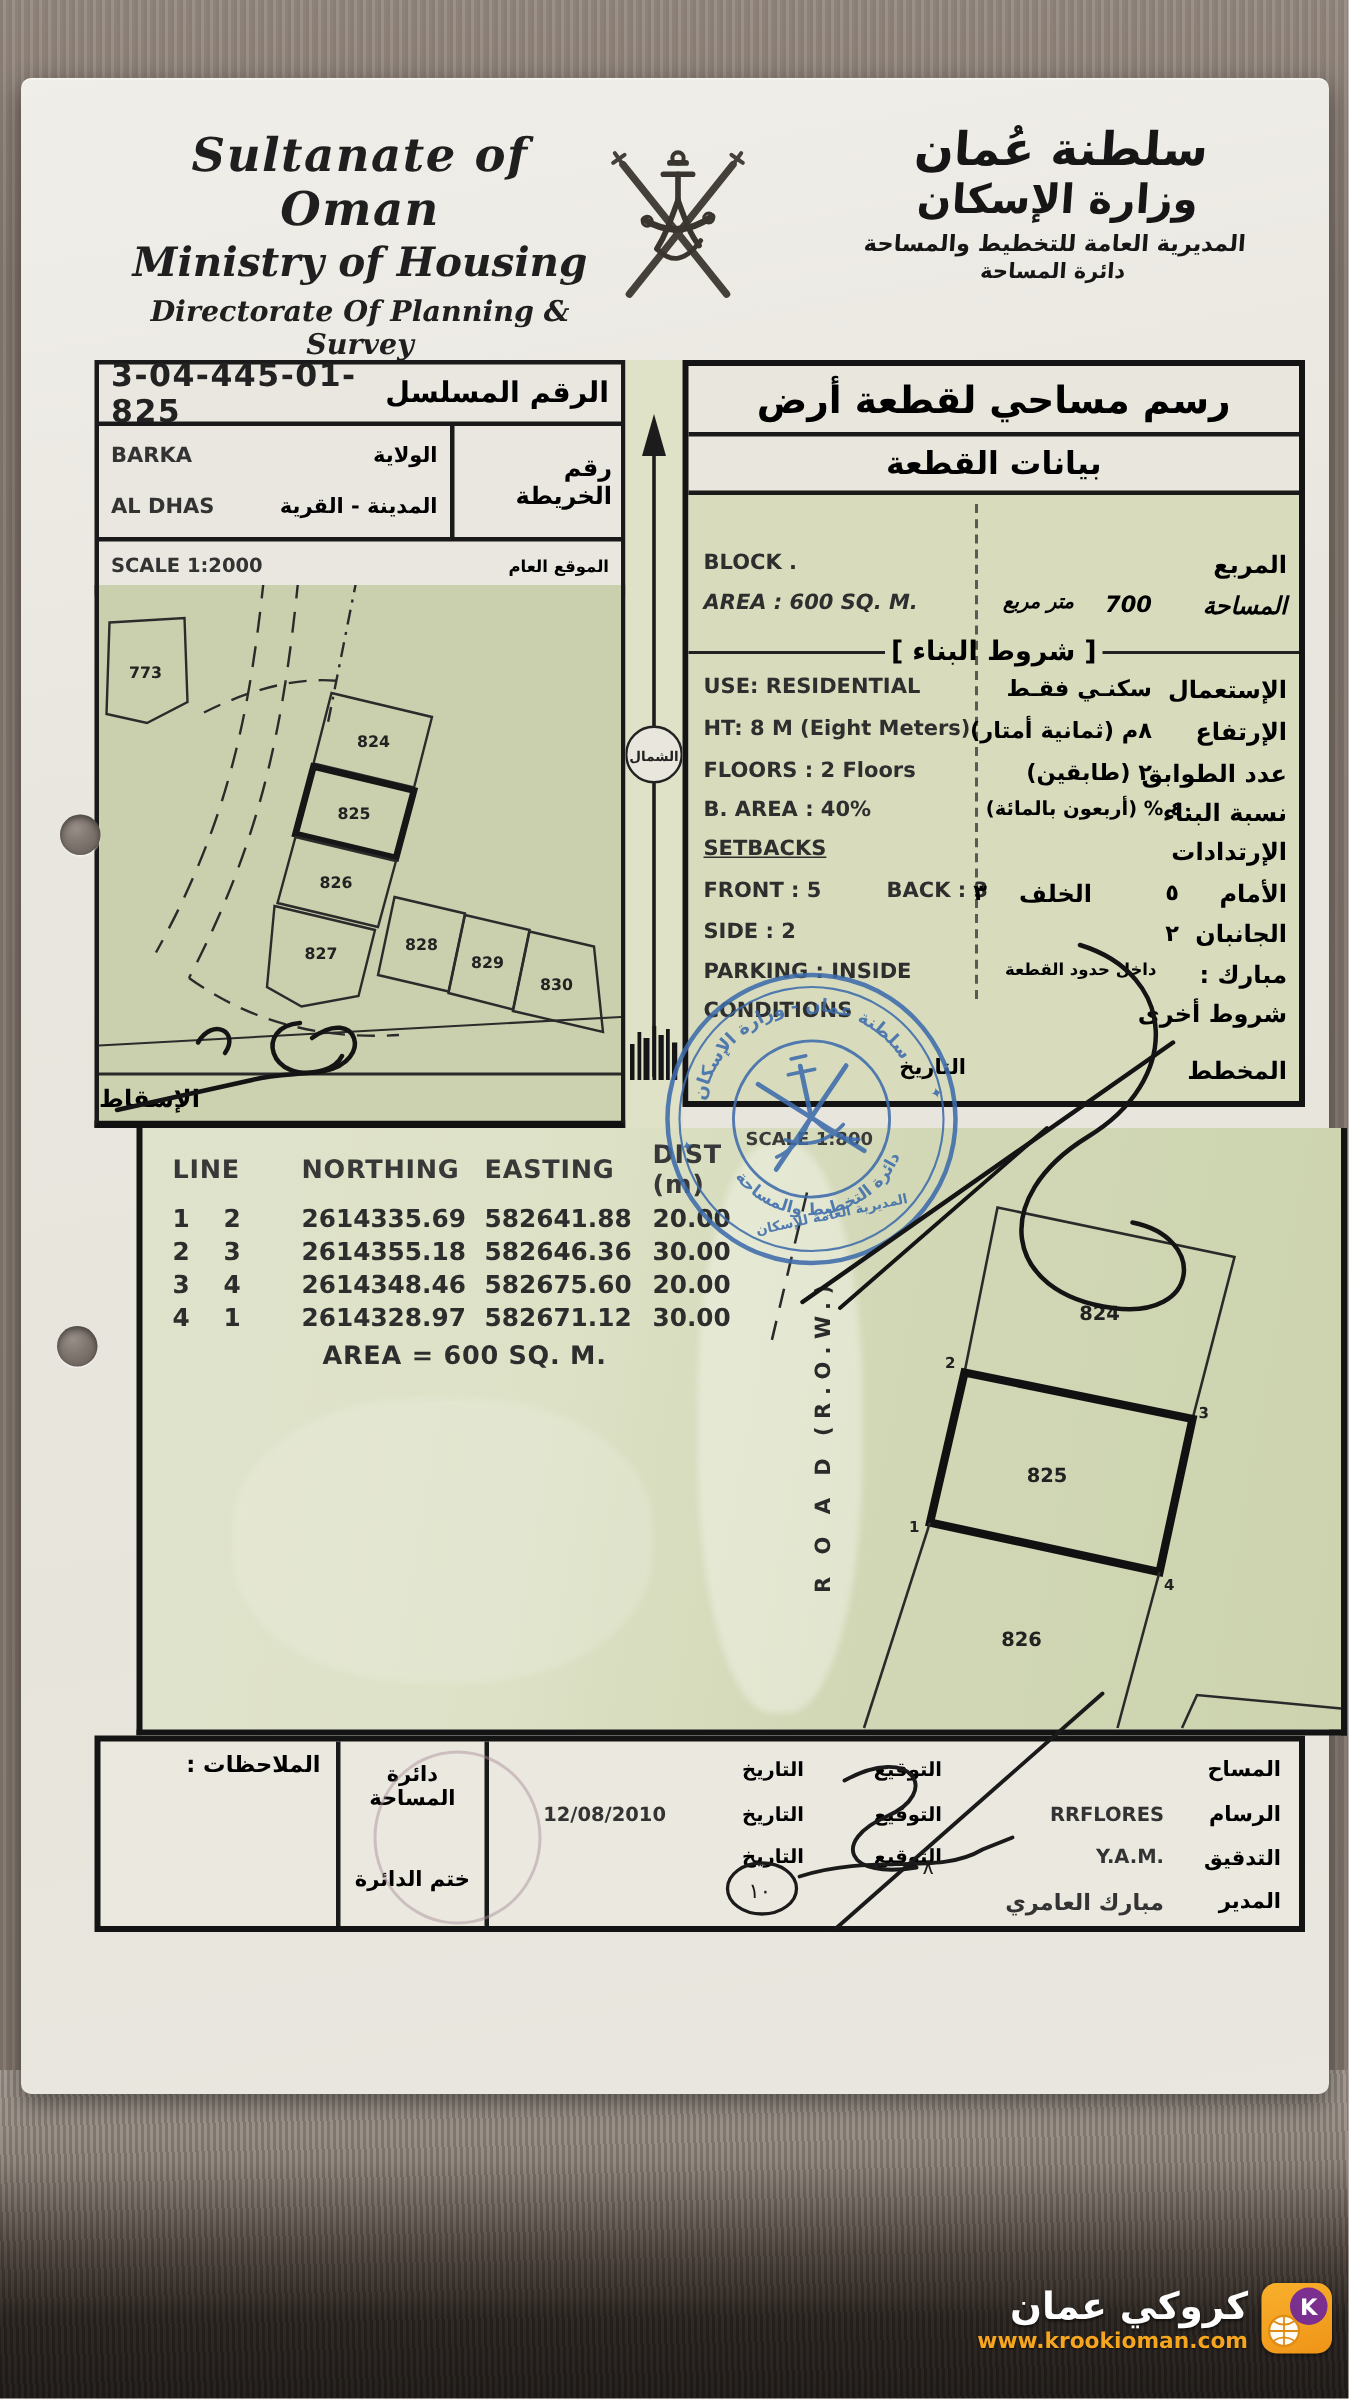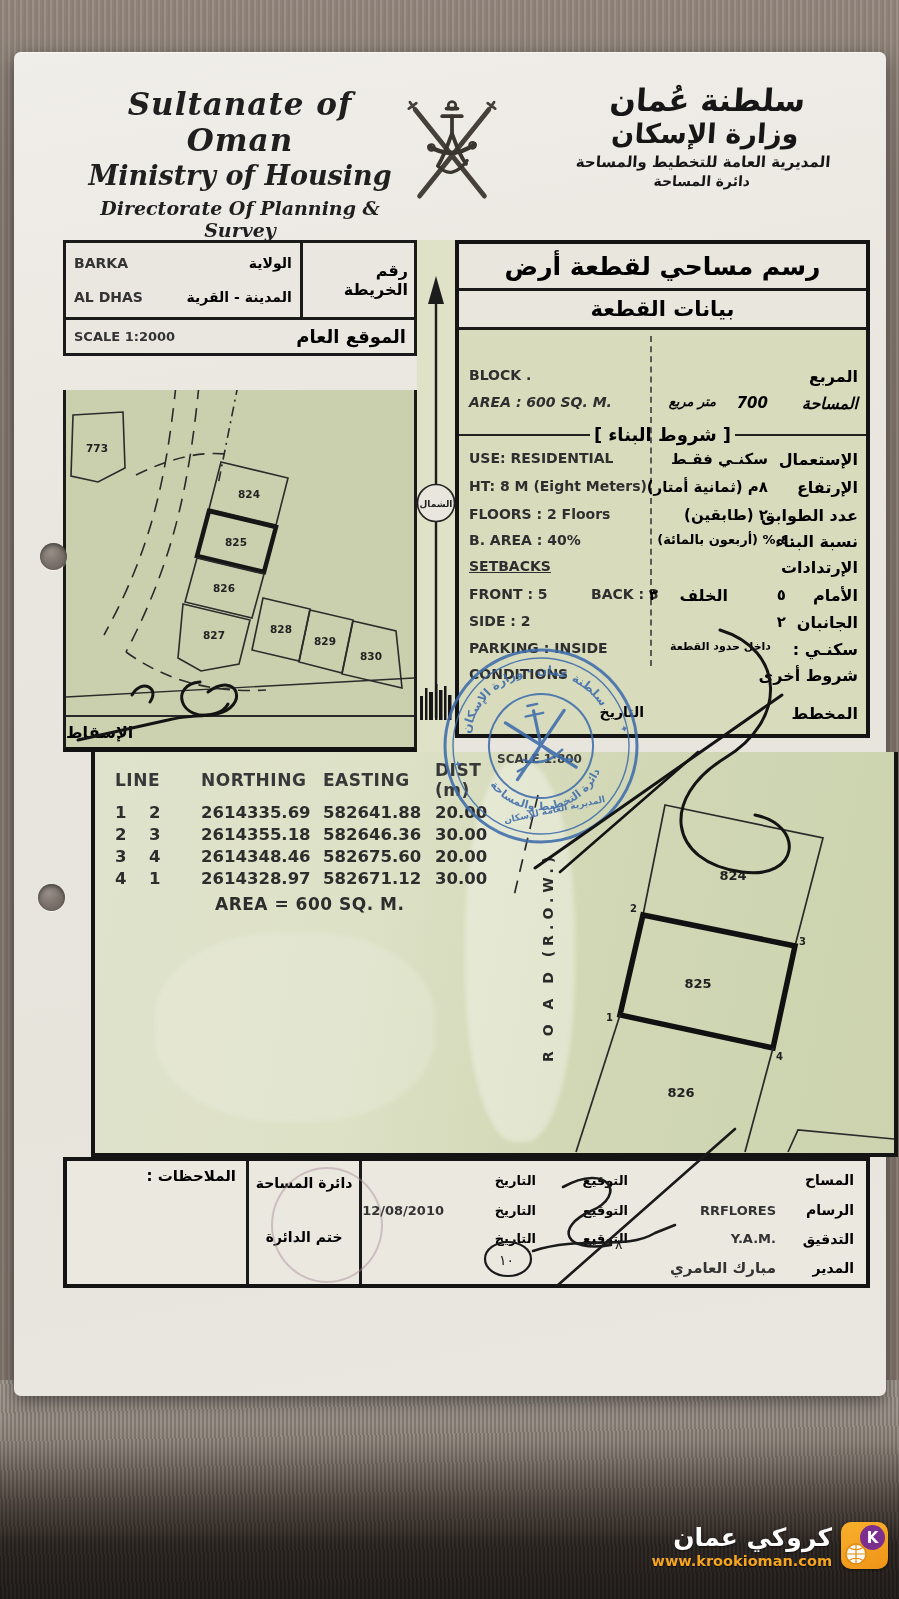--- a/index.html
+++ b/index.html
@@ -42,21 +42,21 @@
   .serialv{flex:1;padding-left:8px;font-size:21px;font-weight:600;letter-spacing:1px;color:#222;}
   .seriall{padding-right:8px;font-size:19px;font-weight:700;direction:rtl;}
   .ltable .r2{height:74px;display:flex;border-bottom:3px solid #1a1a1a;}
   .r2-left{width:247px;border-right:3px solid #1a1a1a;display:flex;flex-direction:column;justify-content:space-around;padding:3px 0;}
   .r2-sub{display:flex;align-items:center;justify-content:space-between;padding:0 8px;}
   .r2-sub .en{font-size:14px;font-weight:600;color:#333;}
   .r2-sub .ar{font-size:14px;font-weight:600;direction:rtl;}
   .r2-right{flex:1;display:flex;align-items:center;justify-content:flex-end;padding-right:6px;font-size:16px;font-weight:700;direction:rtl;margin-left:41px;}
   .ltable .r3{height:33px;display:flex;align-items:center;justify-content:space-between;padding:0 8px;}
   .r3 .en{font-size:13px;font-weight:600;color:#333;}
-  .r3 .ar{font-size:18px;font-weight:700;direction:rtl;}
+  .r3 .ar{font-size:11px;font-weight:700;direction:rtl;}
   
   .mapbox{left:63px;top:390px;width:354px;height:362px;z-index:2;border-left:3px solid #1a1a1a;border-right:3px solid #1a1a1a;border-bottom:5px solid #111;background:#cad0ad;box-sizing:border-box;}
   .maplabelstrip{position:absolute;left:0;bottom:0;width:100%;height:32px;border-top:2px solid #2a2a2a;display:flex;align-items:center;justify-content:flex-end;padding-right:10px;box-sizing:border-box;font-size:16px;font-weight:700;direction:rtl;background:#ccd2b0;}
   
   .nstrip{left:417px;top:240px;width:38px;height:512px;z-index:2;background:#dfe2c6;}
   
   .rcol{left:455px;top:240px;width:415px;z-index:2;border:4px solid #141414;box-sizing:border-box;background:#e9e7dd;}
   .rtitle{height:44px;display:flex;align-items:center;justify-content:center;border-bottom:3px solid #1a1a1a;font-size:25px;font-weight:700;direction:rtl;}
   .rsub{height:36px;display:flex;align-items:center;justify-content:center;border-bottom:3px solid #1a1a1a;font-size:21px;font-weight:700;direction:rtl;}
   .rdata{position:relative;height:404px;background:#d8dcbd;}
@@ -91,21 +91,21 @@
   .fdept .d1{margin-top:14px;font-size:14px;font-weight:700;}
   .fdept .d2{margin-top:38px;font-size:14px;font-weight:700;}
   .fstamp{position:absolute;left:22px;top:6px;width:108px;height:112px;border:2px solid rgba(168,140,152,.45);border-radius:50%;}
   .fmain{flex:1;position:relative;direction:rtl;padding-top:4px;}
   .frow{display:flex;align-items:center;height:30px;padding-right:12px;}
   .frow .role{width:78px;font-size:14px;font-weight:700;}
   .frow .name{width:148px;font-size:13px;font-weight:600;direction:ltr;text-align:right;color:#333;}
   .frow .name.ar{direction:rtl;font-size:15px;font-weight:700;text-align:right;}
   .frow .sig{width:92px;font-size:13px;font-weight:700;}
   .frow .dlab{width:92px;font-size:13px;font-weight:700;}
-  .frow .dval{font-size:13px;font-weight:600;direction:ltr;color:#333;}
+  .frow .dval{font-size:13px;font-weight:600;direction:ltr;color:#333;padding-left:36px;}
   
   .wm{left:632px;top:1522px;width:256px;z-index:10;display:flex;align-items:center;gap:9px;}
   .wm-text{flex:1;text-align:right;}
   .wm-title{color:#fdfdfd;font-size:25px;font-weight:700;direction:rtl;text-shadow:0 1px 2px rgba(0,0,0,.6);}
   .wm-url{color:#f6a51f;font-size:14.5px;font-weight:700;text-shadow:0 1px 1px rgba(0,0,0,.7);margin-top:1px;}
   .wm-icon{width:47px;height:47px;background:linear-gradient(160deg,#f8b02c,#ef9417);border-radius:10px;position:relative;box-shadow:0 1px 3px rgba(0,0,0,.5);}
   .wm-k{position:absolute;right:3px;top:3px;width:25px;height:25px;border-radius:50%;background:#7b2f8e;color:#fff;font-size:15px;font-weight:700;display:flex;align-items:center;justify-content:center;}
   svg text{font-family:"DejaVu Sans",sans-serif;}
 </style>
 </head>
@@ -145,20 +145,24 @@
 </svg>
 
 <div class="abs hdr-ar">
   <div class="a1">سلطنة عُمان</div>
   <div class="a2">وزارة الإسكان</div>
   <div class="a3">المديرية العامة للتخطيط والمساحة</div>
   <div class="a4">دائرة المساحة</div>
 </div>
 
 <div class="abs ltable">
+  <div class="r1">
+    <span class="serialv">3-04-445-01-825</span>
+    <span class="seriall">الرقم المسلسل</span>
+  </div>
   <div class="r2">
     <div class="r2-left">
       <div class="r2-sub">
         <span class="en">BARKA</span>
         <span class="ar">الولاية</span>
       </div>
       <div class="r2-sub">
         <span class="en">AL DHAS</span>
         <span class="ar">المدينة - القرية</span>
       </div>
@@ -287,21 +291,21 @@
       <span class="val" style="right:208px;">٣</span>
     </div>
     <div class="drow" style="top:283px;">
       <span class="en">SIDE :   2</span>
       <span class="val" style="right:80px;">٢</span>
       <span class="lbl">الجانبان</span>
     </div>
     <div class="drow" style="top:310px;">
       <span class="en">PARKING : INSIDE</span>
       <span class="val" style="right:95px;font-size:11px;">داخل حدود القطعة</span>
-      <span class="lbl">سكنـي :</span>
+      <span class="lbl">مبارك :</span>
     </div>
     <div class="drow" style="top:336px;">
       <span class="en">CONDITIONS</span>
       <span class="lbl">شروط أخرى</span>
     </div>
     <div class="drow" style="top:374px;">
       <span class="lbl">المخطط</span>
       <span class="lbl" style="right:222px;font-size:14px;">التاريخ</span>
     </div>
   </div>

